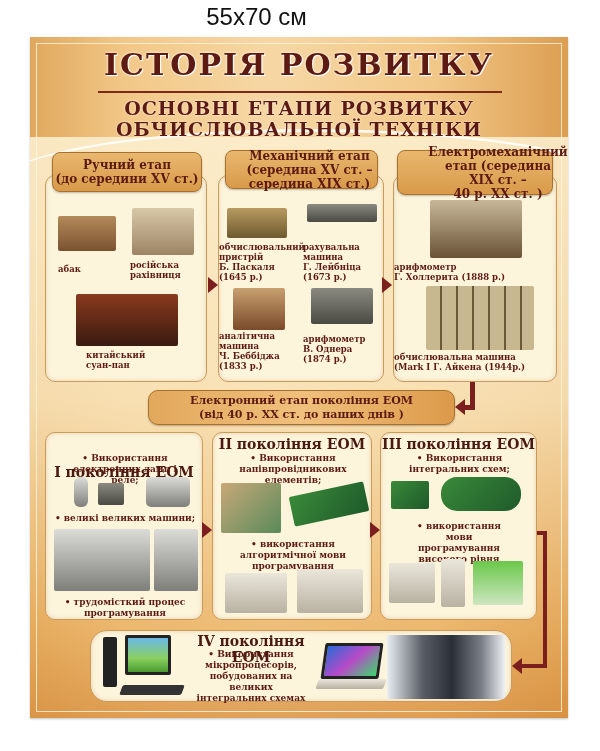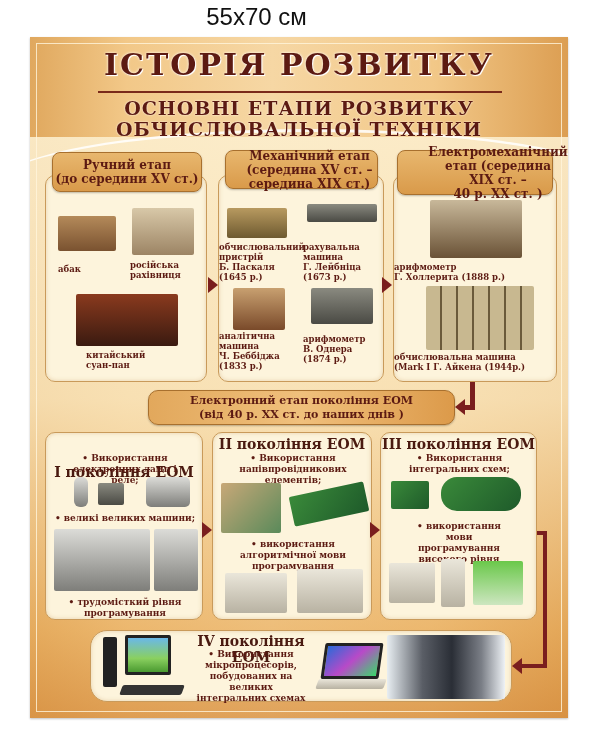--- a/index.html
+++ b/index.html
@@ -152,21 +152,21 @@
 
   <div class="panel" style="left:15px; top:395px; width:158px; height:188px;">
     <div class="gen-title" style="top:3px;margin-top:28px;">I покоління ЕОМ</div>
     <div class="bul" style="left:18px; top:20px; width:122px;">• Використання електронних ламп  і реле;</div>
     <div class="img photo-bw" style="left:28px; top:44px; width:14px; height:30px; border-radius:6px;"></div>
     <div class="img metal" style="left:52px; top:50px; width:26px; height:22px;"></div>
     <div class="img photo-bw" style="left:100px; top:44px; width:44px; height:30px; border-radius:5px;"></div>
     <div class="bul" style="left:6px; top:80px; width:146px;">• великі великих машини;</div>
     <div class="img photo-bw" style="left:8px; top:96px; width:96px; height:62px;"></div>
     <div class="img photo-bw" style="left:108px; top:96px; width:44px; height:62px;"></div>
-    <div class="bul" style="left:18px; top:164px; width:122px;">• трудомісткий рівня програмування</div>
+    <div class="bul" style="left:18px; top:164px; width:122px;">• трудомісткий процес програмування</div>
   </div>
 
   <div class="arrow" style="left:172px; top:485px;"></div>
 
   <div class="panel" style="left:182px; top:395px; width:160px; height:188px;">
     <div class="gen-title" style="top:3px;">II покоління ЕОМ</div>
     <div class="bul" style="left:6px; top:20px; width:148px;">• Використання напівпровідникових елементів;</div>
     <div class="img pcb" style="left:8px; top:50px; width:60px; height:50px; background:linear-gradient(135deg,#c8a878,#5a8a5a);"></div>
     <div class="img pcb" style="left:78px; top:56px; width:76px; height:30px; transform:rotate(-12deg);"></div>
     <div class="bul" style="left:10px; top:106px; width:140px;">• використання алгоритмічної мови  програмування</div>

